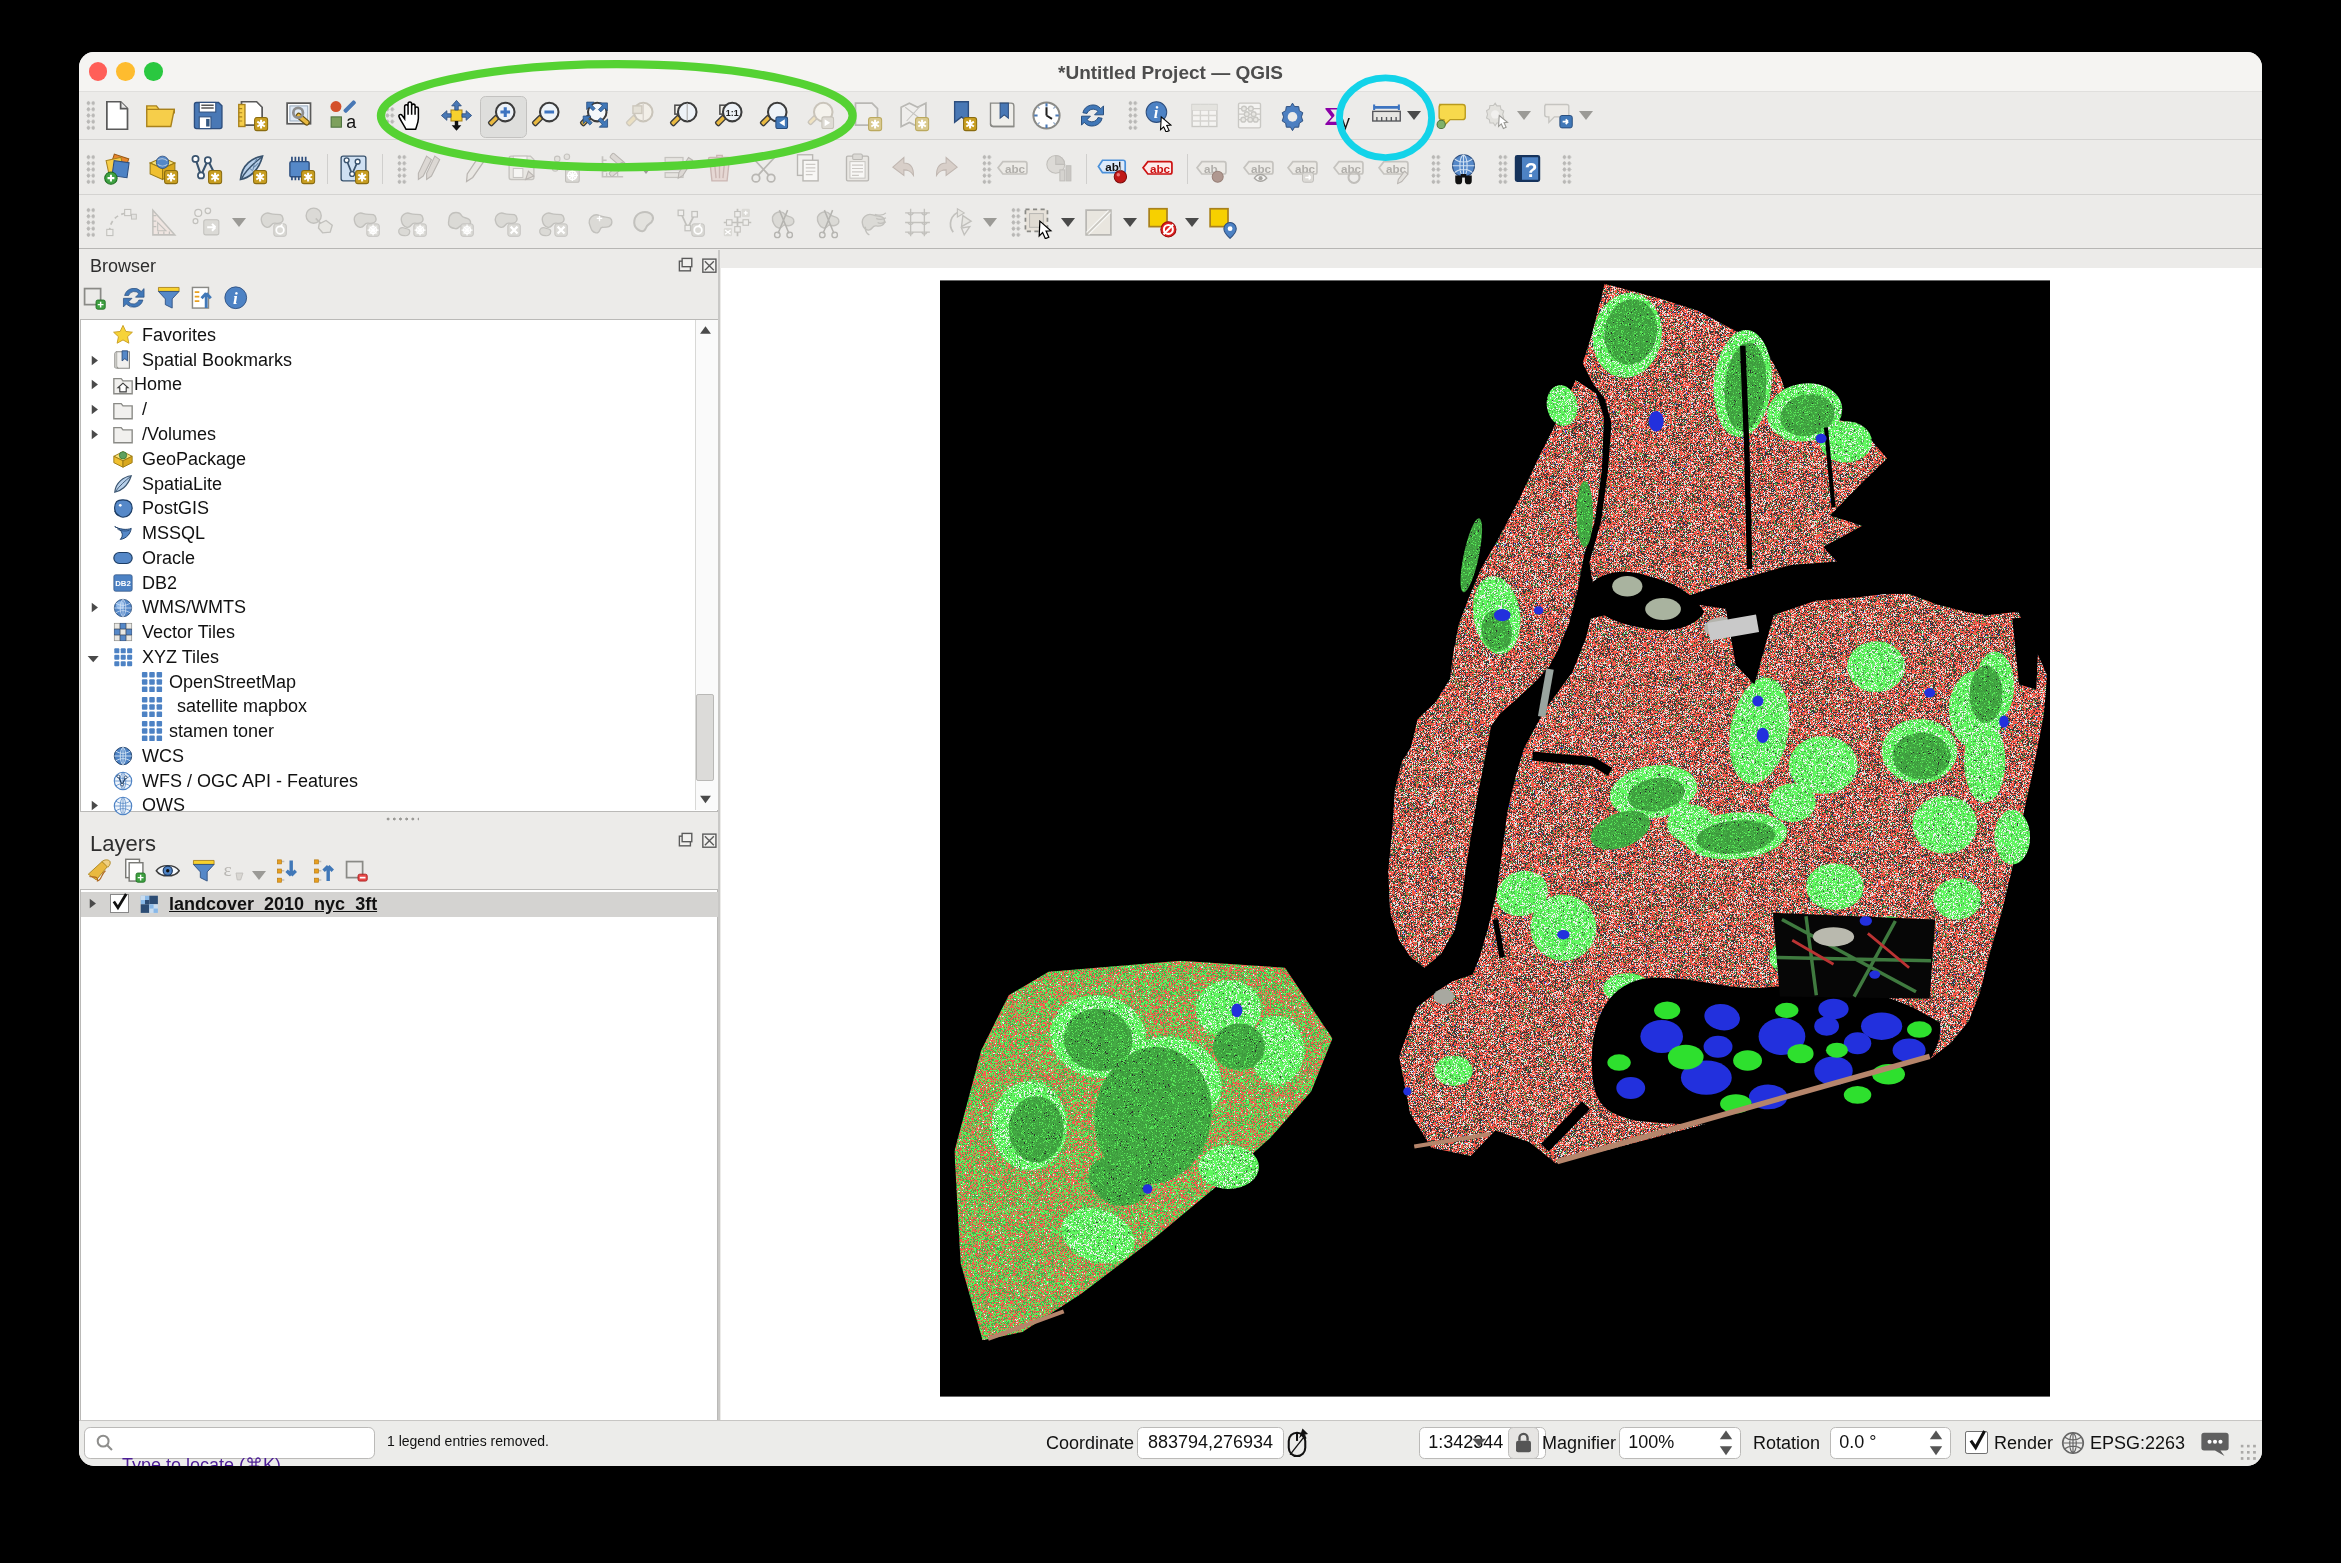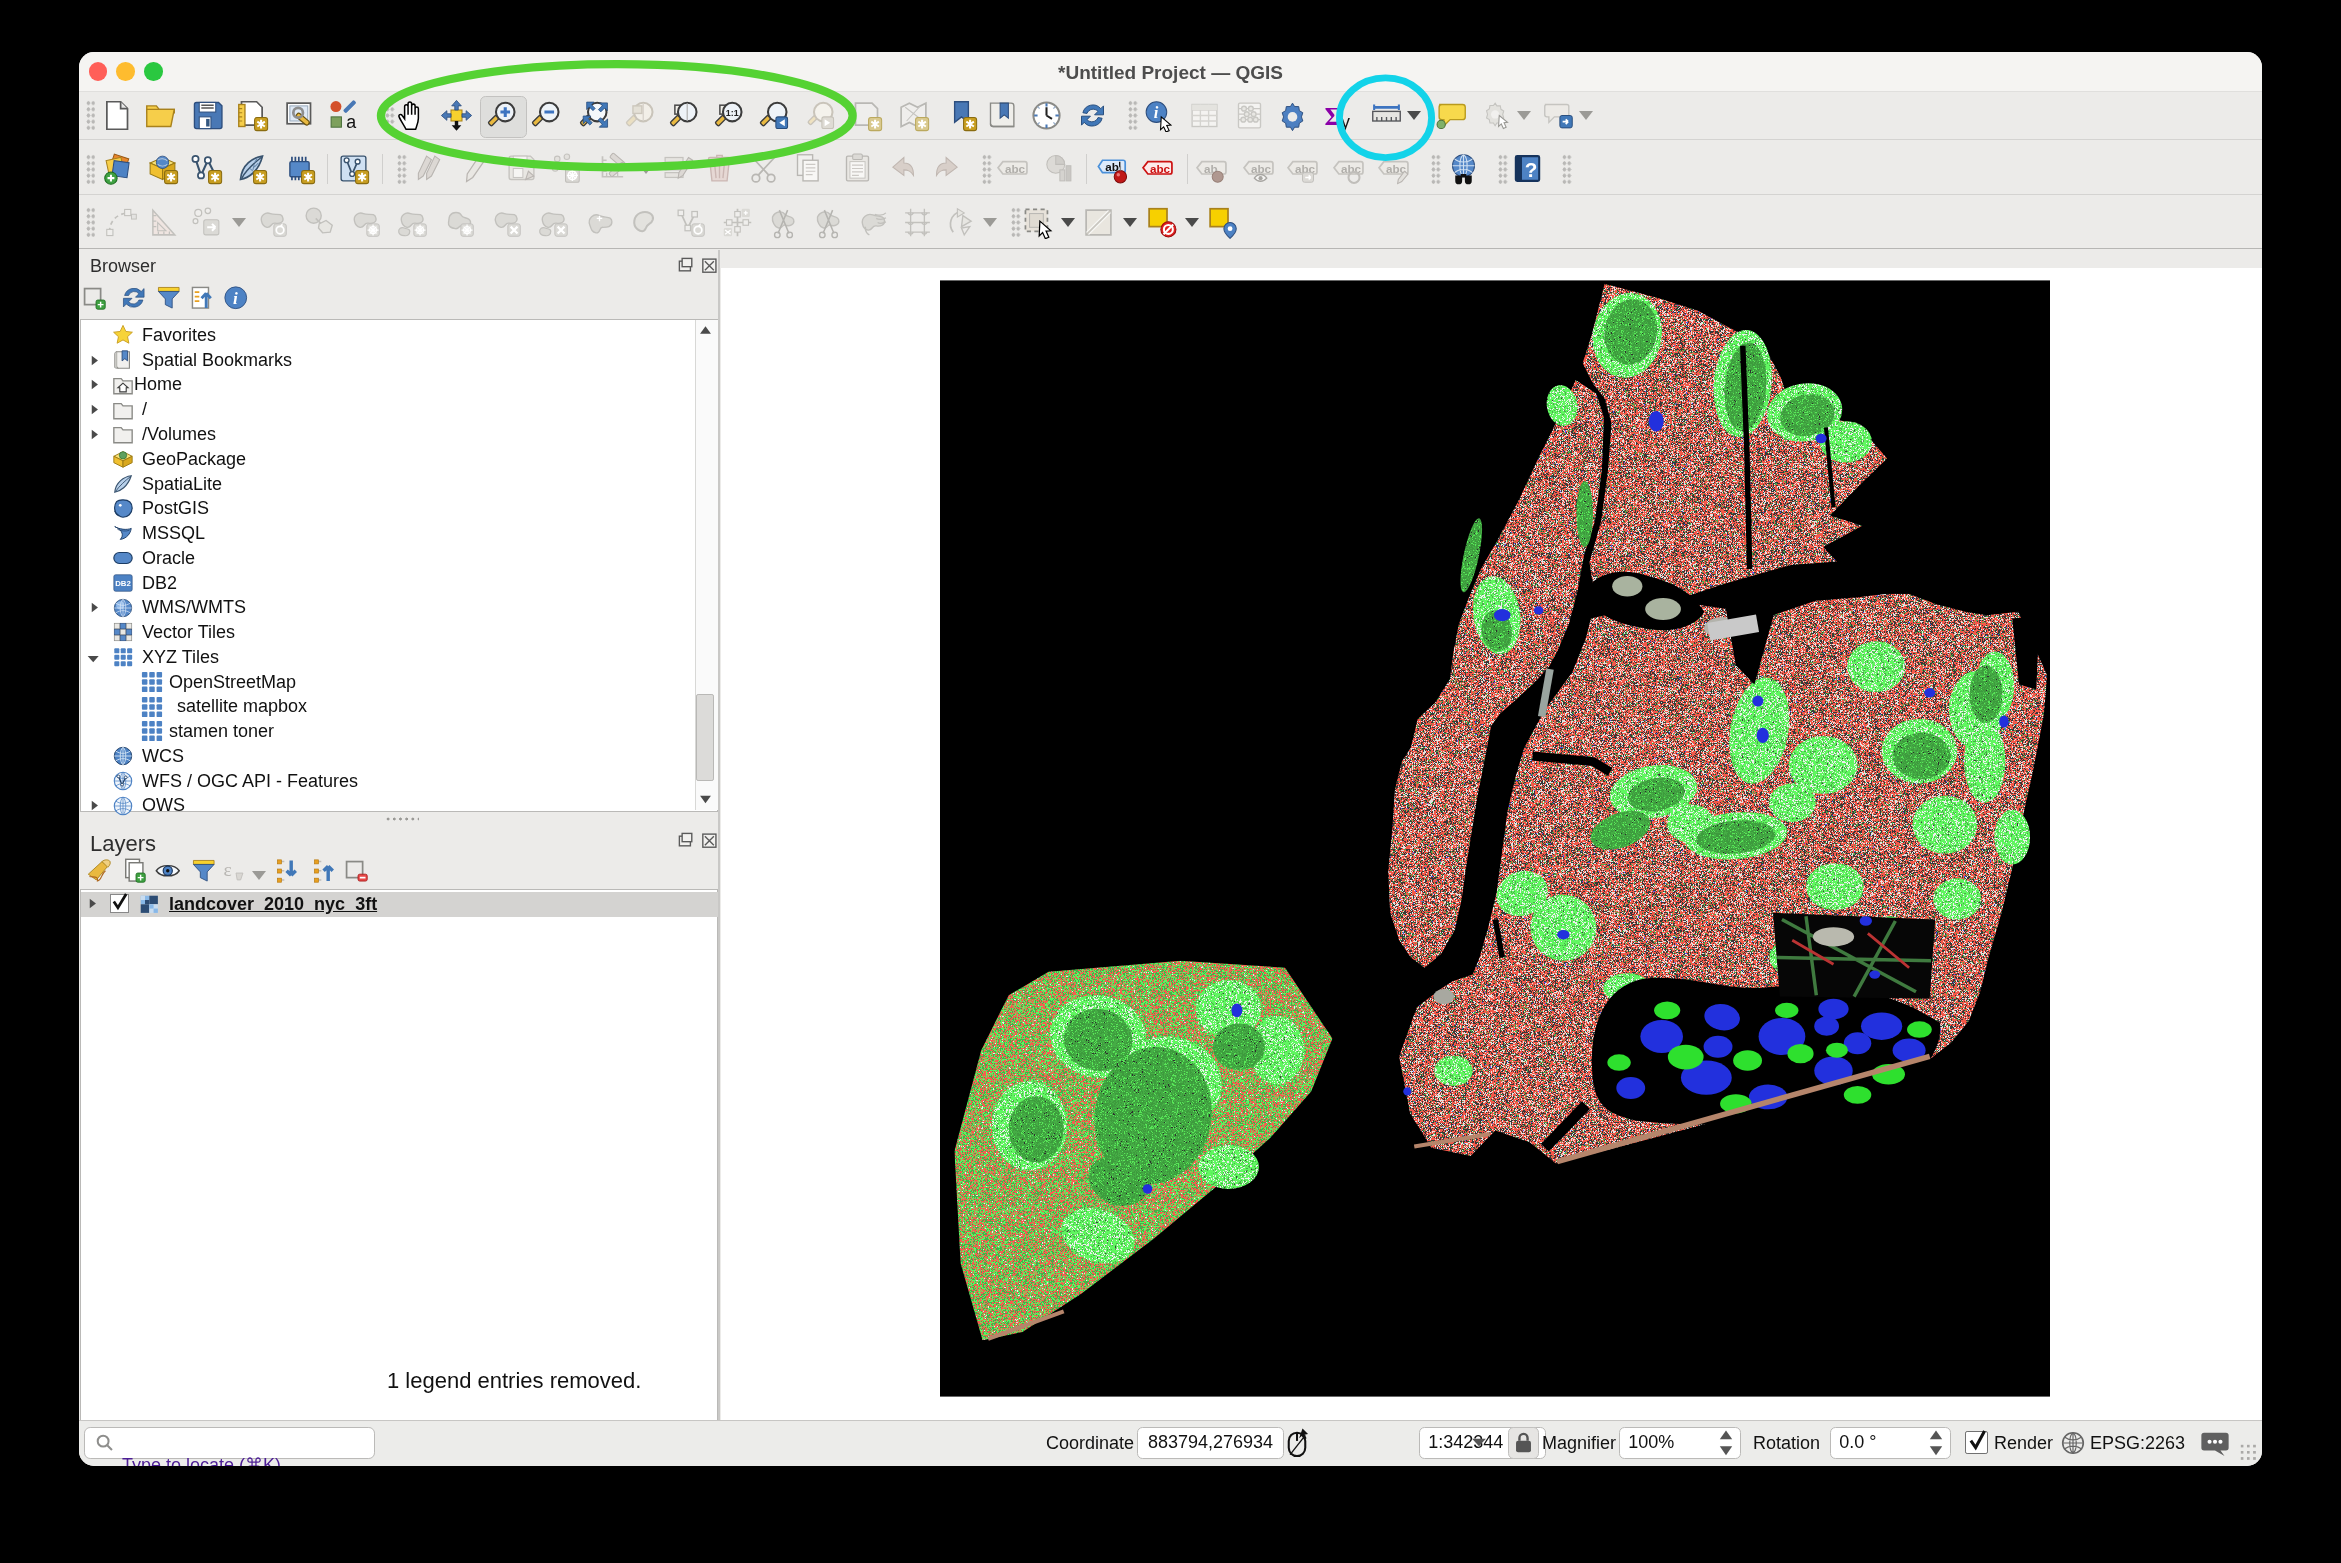--- a/index.html
+++ b/index.html
@@ -1046,21 +1046,21 @@
       <ellipse cx="1440" cy="600" rx="8" ry="7" fill="#2230dd"></ellipse>
     </svg>
     <div class="abs" style="left:0;top:1368px;width:2183px;height:1.4px;background:#c7c6c4;"></div>
     <div class="abs" style="left:0;top:1370px;width:2183px;height:44px;background:#ececea;"></div>
     <div class="abs" style="left:4.8px;top:1375px;width:291px;height:32px;background:#fff;border:1.4px solid #bbbab8;border-radius:6.2px;box-sizing:border-box;"></div>
     <svg class="abs" style="left:16px;top:1381px" width="19" height="19" viewBox="0 0 28 28">
       <circle cx="12" cy="12" r="8" fill="none" stroke="#8e8e8c" stroke-width="3"></circle>
       <path d="M18 18l7 7" stroke="#8e8e8c" stroke-width="3"></path>
     </svg>
     <div class="txt" style="left:43px;top:1381px;font-size:18px;color:#4c1d95;margin-top:21px;">Type to locate (⌘K)</div>
-    <div class="txt" style="left:308px;top:1316px;font-size:22px;color:#111;">1 legend entries removed.</div>
+    <div class="txt" style="left:308px;top:1381px;font-size:14px;color:#111;">1 legend entries removed.</div>
     <div class="txt" style="left:967px;top:1381px;font-size:18px;color:#111;">Coordinate</div>
     <div class="abs" style="left:1058px;top:1375px;width:147px;height:32px;background:#fff;border:1.4px solid #bbbab8;border-radius:5.5px;box-sizing:border-box;color:#111;font-size:18px;line-height:29px;text-align:center;padding:0 8.3px;white-space:nowrap;">883794,276934</div>
     <svg class="abs" style="left:1207px;top:1375px" width="23.4" height="32" viewBox="0 0 34 46">
       <rect x="4" y="8" width="24" height="34" rx="12" fill="none" stroke="#111" stroke-width="3"></rect>
       <path d="M16 8v12" stroke="#111" stroke-width="3"></path>
       <path d="M24 2l8 8-5 1 3 5-4 2-3-5-4 3z" fill="#111"></path>
       <path d="M6 40L28 12" stroke="#111" stroke-width="2"></path>
     </svg>
     <div class="txt" style="left:1247px;top:1381px;font-size:18px;color:#111;margin-top:44px;">Scale</div>
     <div class="abs" style="left:1292px;top:1375px;width:127px;height:32px;background:#fff;border:1.4px solid #bbbab8;border-radius:5.5px;box-sizing:border-box;color:#111;font-size:18px;line-height:29px;text-align:left;padding:0 8.3px;white-space:nowrap;margin-left:48px;">1:342344</div>

